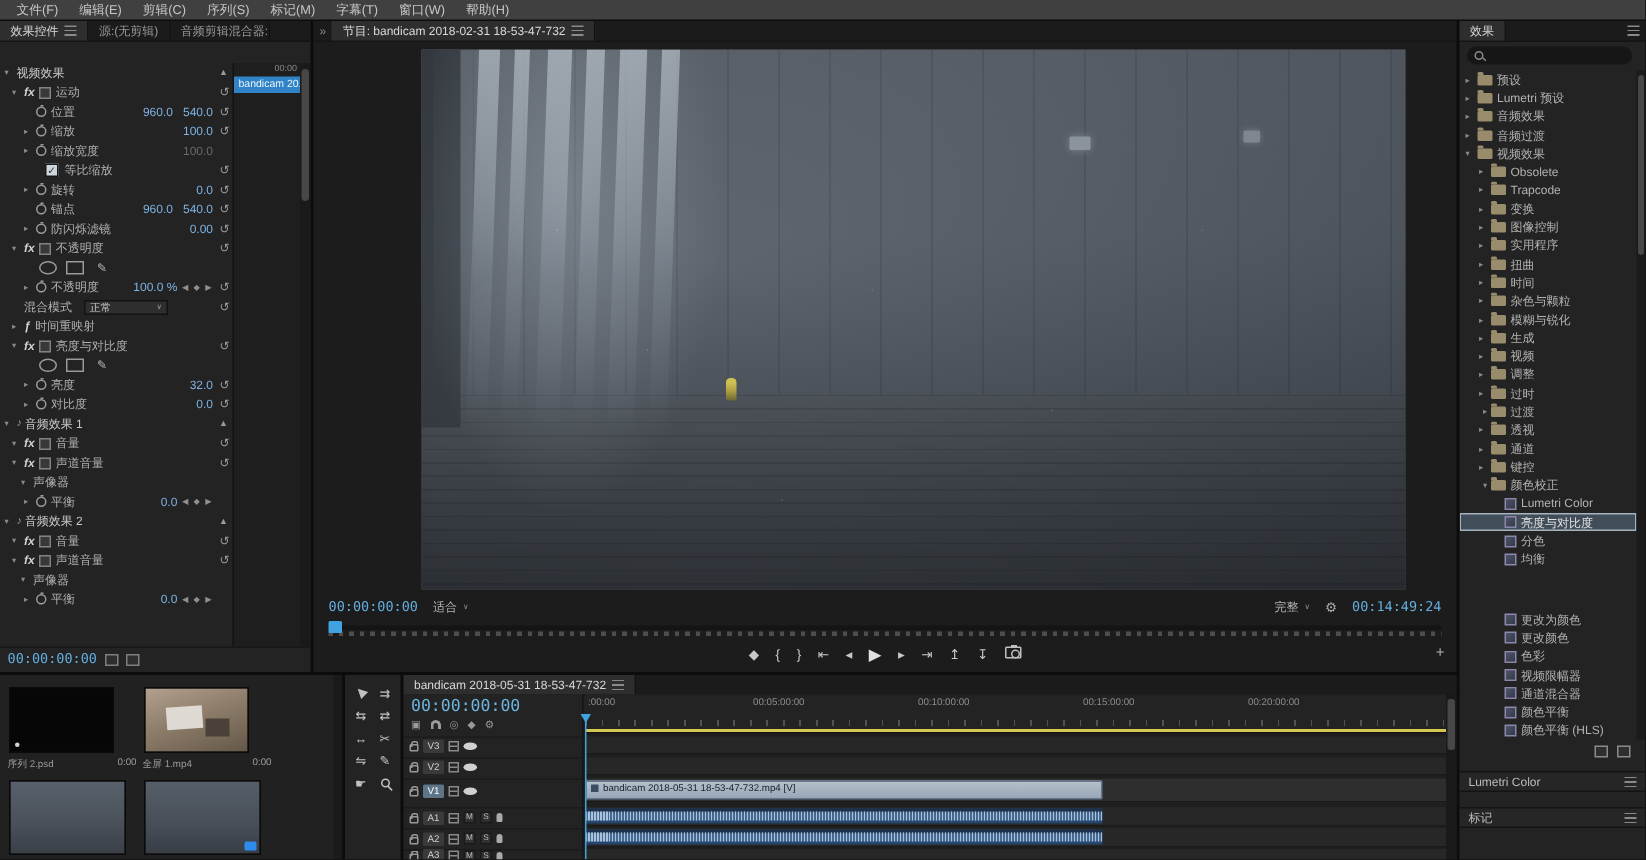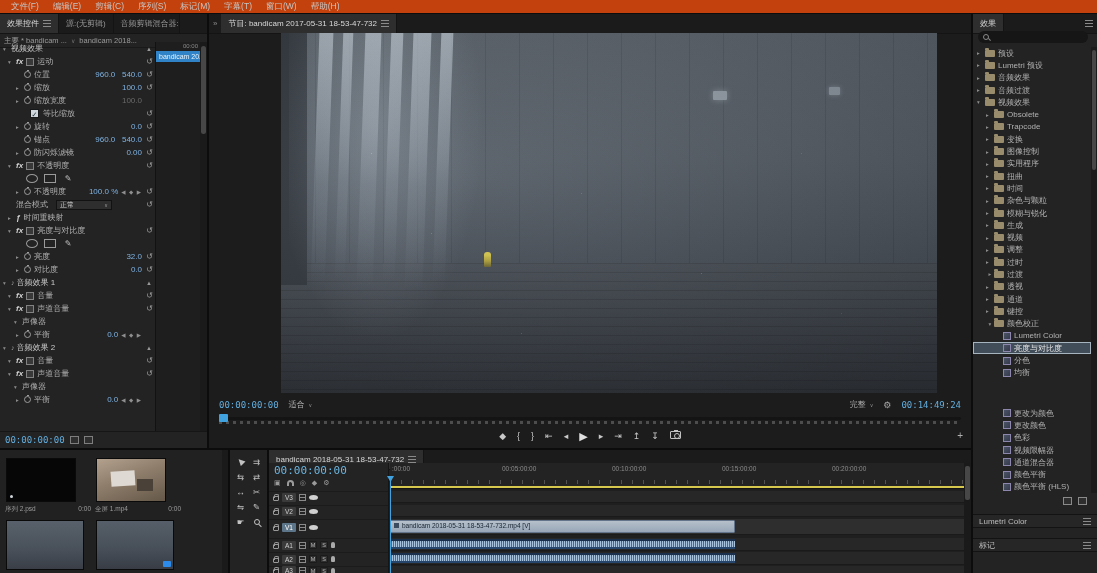--- a/index.html
+++ b/index.html
@@ -2,26 +2,26 @@
 <html><head>
 <meta charset="utf-8">
 <style>
 *{box-sizing:border-box;margin:0;padding:0}
 html,body{width:1097px;height:573px;background:#0c0c0c;overflow:hidden;position:relative;
   font-family:"Liberation Sans",sans-serif;color:#b0b0b0;}
 .mono{font-family:"DejaVu Sans Mono",monospace}
 .panel{position:absolute;background:#232323;overflow:hidden}
 
 
-#menu-bar{position:absolute;left:0;top:0;width:1097px;height:13px;background:#c2410c;
+#menu-bar{position:absolute;left:0;top:0;width:1097px;height:13px;background:#404040;
   display:flex;align-items:flex-end;padding:0 4px;font-size:8.5px;color:#c6c6c6}
 .menu-item{padding:0 7px;white-space:nowrap}
 
 
-.tabbar{height:20px;background:#1b1b1b;display:flex;align-items:stretch;font-size:8px;color:#969696;border-bottom:1px solid #141414}
+.tabbar{height:14px;background:#1b1b1b;display:flex;align-items:stretch;font-size:8px;color:#969696;border-bottom:1px solid #141414}
 .tab{padding:0 7px;display:flex;align-items:center;gap:4px;border-right:1px solid #141414;white-space:nowrap}
 .tab.active{background:#2e2e2e;color:#d8d8d8}
 .chev{display:flex;align-items:center;padding:0 4px;color:#8a8a8a}
 .hamb{display:inline-block;width:8px;height:7px;background:repeating-linear-gradient(180deg,#8a8a8a 0 1px,transparent 1px 3px)}
 .trunc{max-width:66px;overflow:hidden}
 
 
 #ecp{left:0;top:14px;width:207px;height:434px}
 .ec-head{height:14px;display:flex;align-items:center;font-size:7.5px;color:#9a9a9a;border-bottom:1px solid #191919;padding:0 4px;gap:4px;white-space:nowrap}
 .ec-head .dim{color:#6f6f6f;font-size:6px}
@@ -184,25 +184,20 @@
 
 <div class="panel" id="ecp">
   <div class="tabbar">
     <span class="tab active">
       <span>效果控件</span>
       <span class="hamb"></span>
     </span>
     <span class="tab">源:(无剪辑)</span>
     <span class="tab trunc">音频剪辑混合器:</span>
   </div>
-  <div class="ec-head">
-    <span>主要 * bandicam ...</span>
-    <span class="dim">∨</span>
-    <span>bandicam 2018...</span>
-  </div>
   <div class="ec-kfcol">
     <span class="mini-ruler">00:00</span>
     <div class="clip-tooltip">bandicam 20...</div>
   </div>
   <div id="effect-rows">
       <div class="ec-row" style="padding-left: 3px;">
         <span class="caret">▾</span>
         <span class="label sec-label">视频效果</span>
         <span class="sec-caret">▲</span>
       </div>
@@ -388,21 +383,21 @@
     <span class="tc-cyan mono">00:00:00:00</span>
     <span class="mini-ic"></span>
     <span class="mini-ic"></span>
   </div>
 </div>
 
 <div class="panel" id="pm">
   <div class="tabbar">
     <span class="chev">»</span>
     <span class="tab active">
-      <span>节目: bandicam 2017-05-31 18-53-47-732</span>
+      <span>节目: bandicam 2018-02-31 18-53-47-732</span>
       <span class="hamb"></span>
     </span>
   </div>
   <div class="pm-video">
     <div class="wall"></div>
     <div class="floor"></div>
     <div class="lwall"></div>
     <div class="glow"></div>
     <div class="shaft s1"></div>
     <div class="shaft s2"></div>

